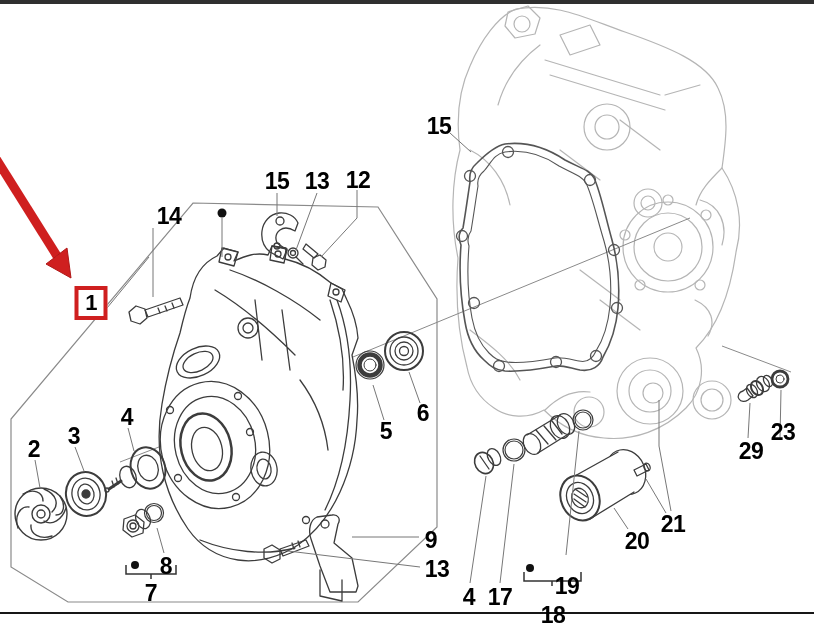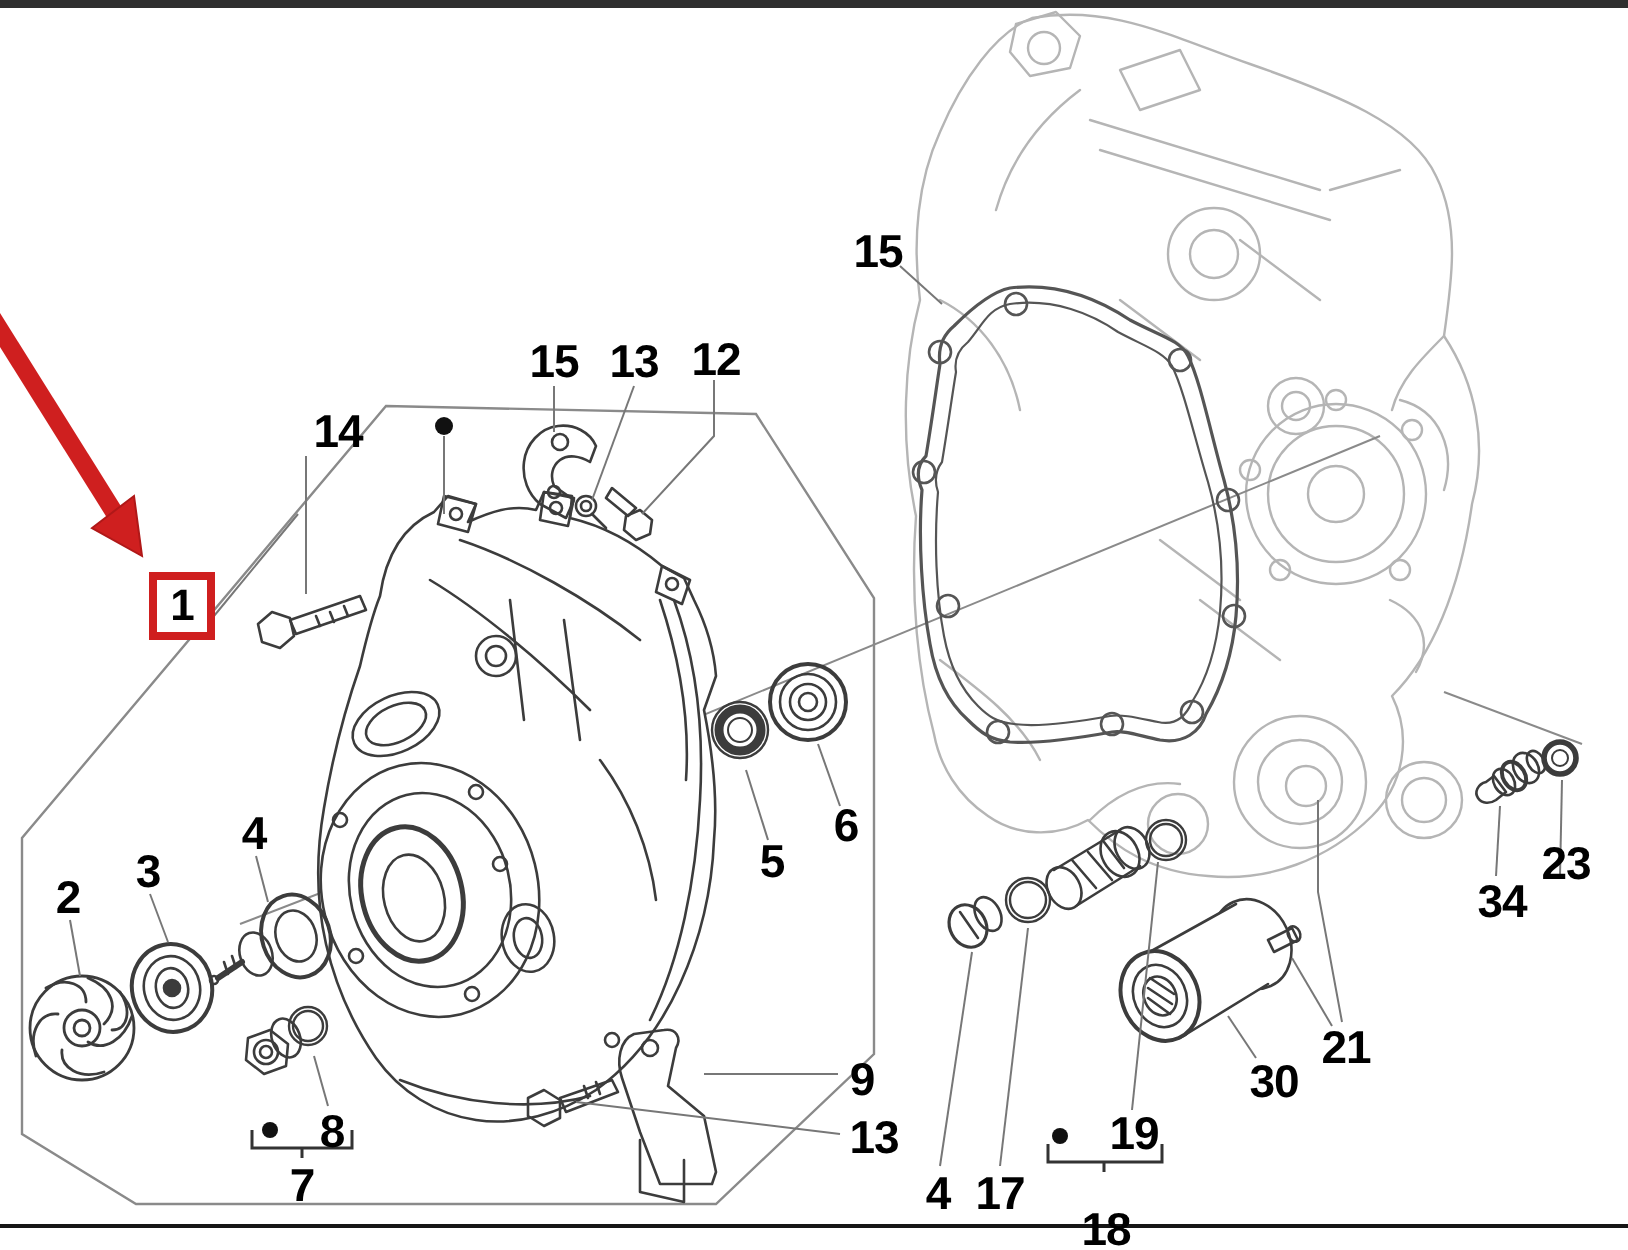--- a/index.html
+++ b/index.html
@@ -326,18 +326,18 @@
     <div class="callout" style="left: 431px; top: 540px;">9</div>
     <div class="callout" style="left: 437px; top: 569px;">13</div>
     <div class="callout" style="left: 277px; top: 181px;">15</div>
     <div class="callout" style="left: 317px; top: 181px;">13</div>
     <div class="callout" style="left: 358px; top: 180px;">12</div>
     <div class="callout" style="left: 169px; top: 216px;">14</div>
     <div class="callout" style="left: 439px; top: 126px;">15</div>
     <div class="callout" style="left: 469px; top: 597px;">4</div>
     <div class="callout" style="left: 500px; top: 597px;">17</div>
     <div class="callout" style="left: 553px; top: 615px;">18</div>
-    <div class="callout" style="left: 567px; top: 567px;">19</div>
-    <div class="callout" style="left: 637px; top: 541px;">30</div>
+    <div class="callout" style="left: 567px; top: 586px;">19</div>
+    <div class="callout" style="left: 637px; top: 541px;">20</div>
     <div class="callout" style="left: 673px; top: 524px;">21</div>
-    <div class="callout" style="left: 751px; top: 451px;">34</div>
+    <div class="callout" style="left: 751px; top: 451px;">29</div>
     <div class="callout" style="left: 783px; top: 432px;">23</div>
   </div>
 
 </body></html>

